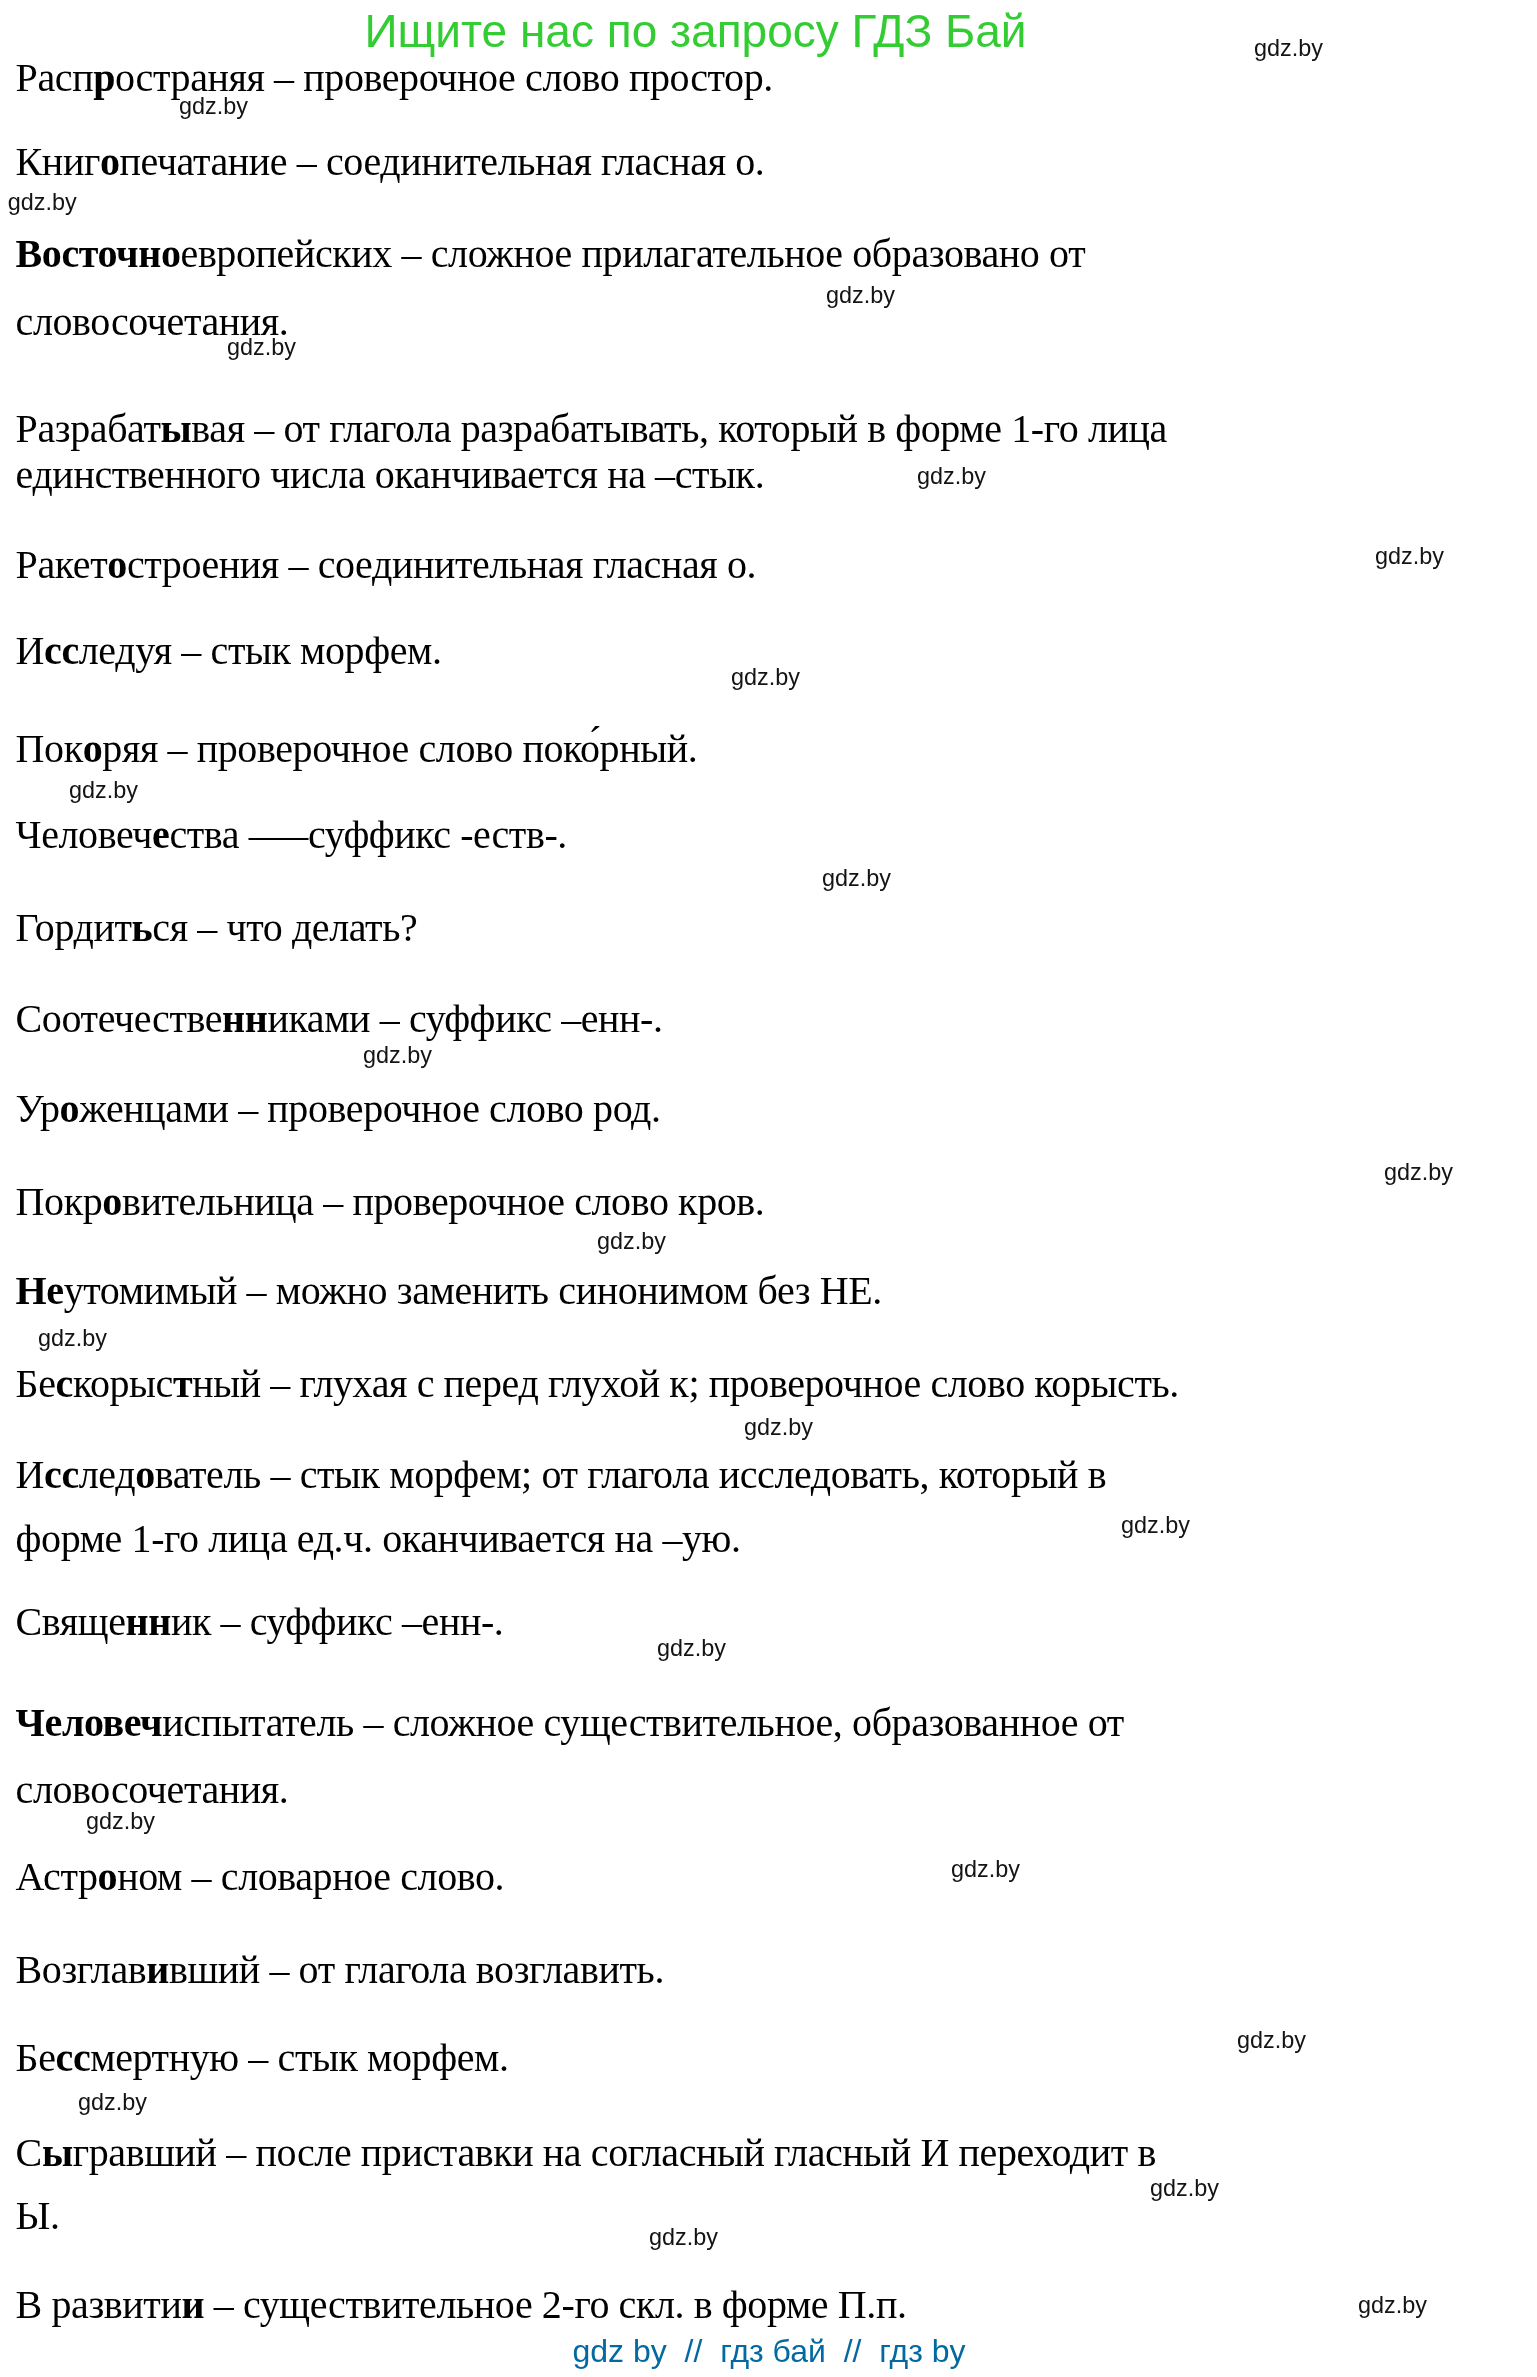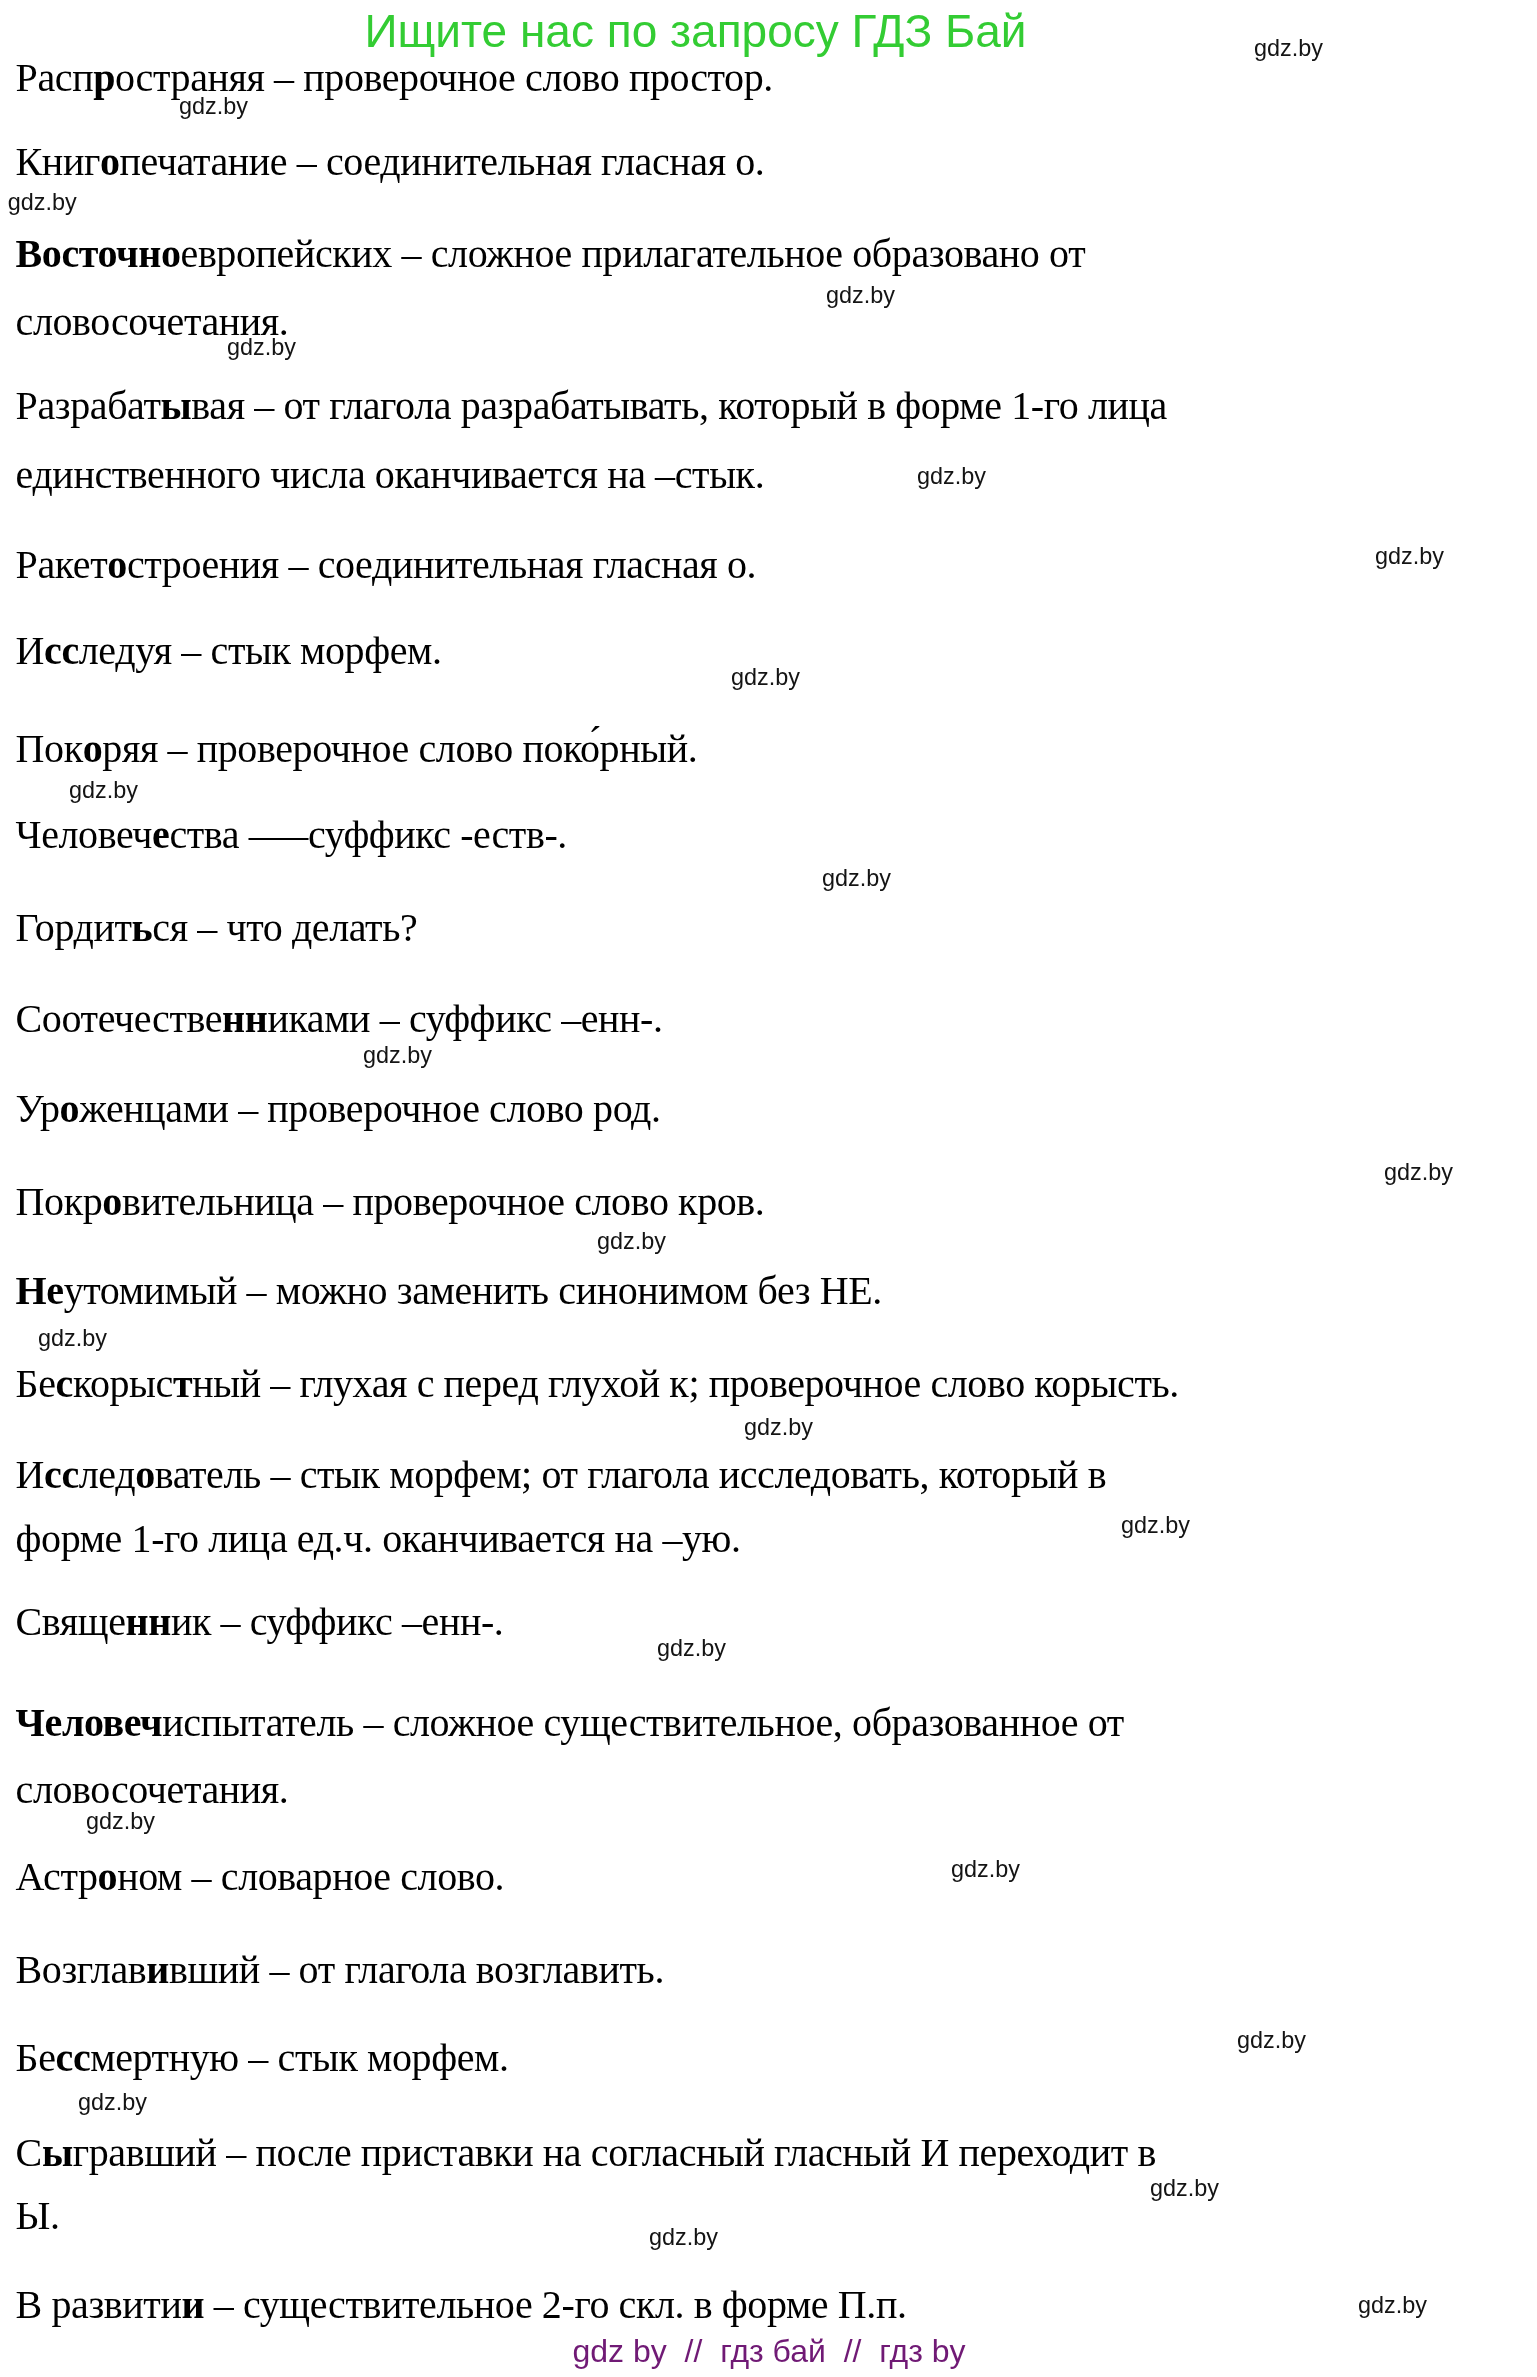--- a/index.html
+++ b/index.html
@@ -49,21 +49,21 @@
 <body>
 
 <div id="page">
   <div class="banner" style="color: rgb(51, 204, 51);">Ищите нас по запросу ГДЗ Бай</div>
 
   <div>
       <div class="line" style="top: 54px;"><span>Расп</span><b>р</b><span>остраняя – проверочное слово простор.</span></div>
       <div class="line" style="top: 138px;"><span>Книг</span><b>о</b><span>печатание – соединительная гласная о.</span></div>
       <div class="line" style="top: 230px;"><b>Восточно</b><span>европейских – сложное прилагательное образовано от</span></div>
       <div class="line" style="top: 298px;"><span>словосочетания.</span></div>
-      <div class="line" style="top: 382px; font-family: Liberation Serif, serif;"><span>Разрабат</span><b>ы</b><span>вая – от глагола разрабатывать, который в форме 1-го лица</span></div>
+      <div class="line" style="top: 405px; font-family: Liberation Serif, serif;"><span>Разрабат</span><b>ы</b><span>вая – от глагола разрабатывать, который в форме 1-го лица</span></div>
       <div class="line" style="top: 451px;"><span>единственного числа оканчивается на –стык.</span></div>
       <div class="line" style="top: 541px;"><span>Ракет</span><b>о</b><span>строения – соединительная гласная о.</span></div>
       <div class="line" style="top: 627px;"><span>И</span><b>сс</b><span>ледуя – стык морфем.</span></div>
       <div class="line" style="top: 725px;"><span>Пок</span><b>о</b><span>ряя – проверочное слово поко́рный.</span></div>
       <div class="line" style="top: 811px;"><span>Человеч</span><b>е</b><span>ства –—суффикс -еств-.</span></div>
       <div class="line" style="top: 904px;"><span>Гордит</span><b>ь</b><span>ся – что делать?</span></div>
       <div class="line" style="top: 995px;"><span>Соотечестве</span><b>нн</b><span>иками – суффикс –енн-.</span></div>
       <div class="line" style="top: 1085px;"><span>Ур</span><b>о</b><span>женцами – проверочное слово род.</span></div>
       <div class="line" style="top: 1178px;"><span>Покр</span><b>о</b><span>вительница – проверочное слово кров.</span></div>
       <div class="line" style="top: 1267px;"><b>Не</b><span>утомимый – можно заменить синонимом без НЕ.</span></div>
@@ -98,15 +98,15 @@
       <span class="wm" style="left: 657px; top: 1635px; color: rgb(20, 20, 20);">gdz.by</span>
       <span class="wm" style="left: 86px; top: 1808px; color: rgb(20, 20, 20);">gdz.by</span>
       <span class="wm" style="left: 951px; top: 1856px; color: rgb(20, 20, 20);">gdz.by</span>
       <span class="wm" style="left: 1237px; top: 2027px; color: rgb(20, 20, 20);">gdz.by</span>
       <span class="wm" style="left: 78px; top: 2089px; color: rgb(20, 20, 20);">gdz.by</span>
       <span class="wm" style="left: 1150px; top: 2175px; color: rgb(20, 20, 20);">gdz.by</span>
       <span class="wm" style="left: 649px; top: 2224px; color: rgb(20, 20, 20);">gdz.by</span>
       <span class="wm" style="left: 1358px; top: 2292px; color: rgb(20, 20, 20);">gdz.by</span>
     </div>
 
-  <div class="footer" style="color: #701a75;">gdz by  //  гдз бай  //  гдз by</div>
+  <div class="footer" style="color: #0369a1;">gdz by  //  гдз бай  //  гдз by</div>
 </div>
 
 
 </body></html>

